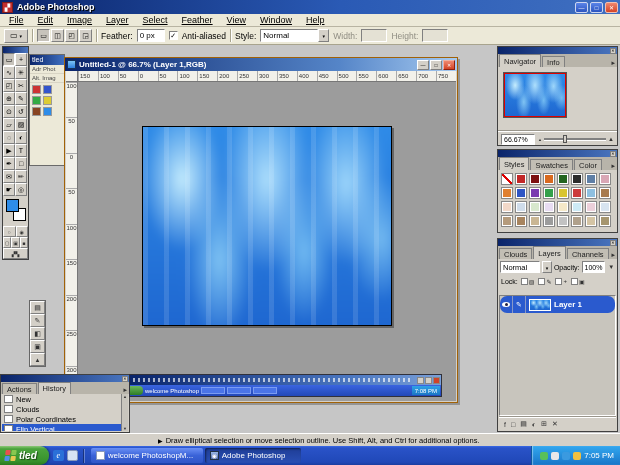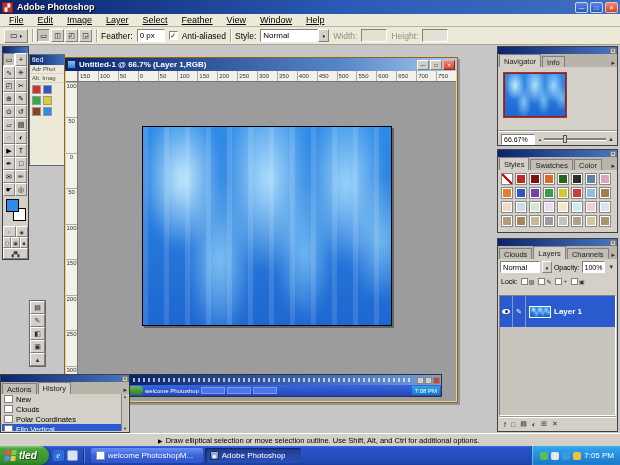--- a/index.html
+++ b/index.html
@@ -106,21 +106,21 @@
   .swatches div:first-of-type::after{content:"";position:absolute;inset:0;background:linear-gradient(45deg,transparent 44%,#d00 44% 56%,transparent 56%);}
 
   .l-controls{display:flex;align-items:center;gap:2px;padding:1px 2px;height:16px;}
   .blend{width:44px;height:12px;font-size:7.5px;}
   .tiny-lbl{font-size:7px;}
   .l-lock{display:flex;align-items:center;gap:3px;padding:0 3px;height:12px;}
   .lockpair{display:flex;align-items:center;gap:1px;}
   .lockbox{width:7px;height:7px;background:#fff;border:1px solid #808080;display:inline-block;}
   .lock-glyph{font-size:6px;color:#333;}
   .l-list{position:absolute;top:56px;bottom:15px;left:1px;right:1px;background:#c8c5bd;border:1px solid;border-color:#808080 #fff #fff #808080;overflow:hidden;}
-  .layer-row{display:flex;align-items:center;height:31px;background:#2a5ace;color:#fff;}
+  .layer-row{display:flex;align-items:center;height:17px;background:#2a5ace;color:#fff;border-radius:7px;}
   .eye-cell,.brush-cell{width:13px;height:100%;border-right:1px solid #8898c8;display:flex;align-items:center;justify-content:center;flex:none;}
   .eye{width:8px;height:5px;background:#fff;border-radius:50%;position:relative;}
   .eye::after{content:"";position:absolute;left:2.5px;top:1px;width:3px;height:3px;background:#224;border-radius:50%;}
   .brush-cell span{font-size:7px;color:#fff;}
   .layer-thumb{width:22px;height:12px;border:1px solid #fff;margin:0 3px;flex:none;}
   .layer-name{font-size:8px;font-weight:bold;}
   .l-bottom{position:absolute;bottom:1px;left:1px;right:1px;height:13px;background:#d4d0c8;border-top:1px solid #fff;box-shadow:0 -1px 0 #9a968c;display:flex;align-items:center;gap:5px;padding:0 5px;}
   .lb-icon{font-size:7px;color:#333;}
 
   

